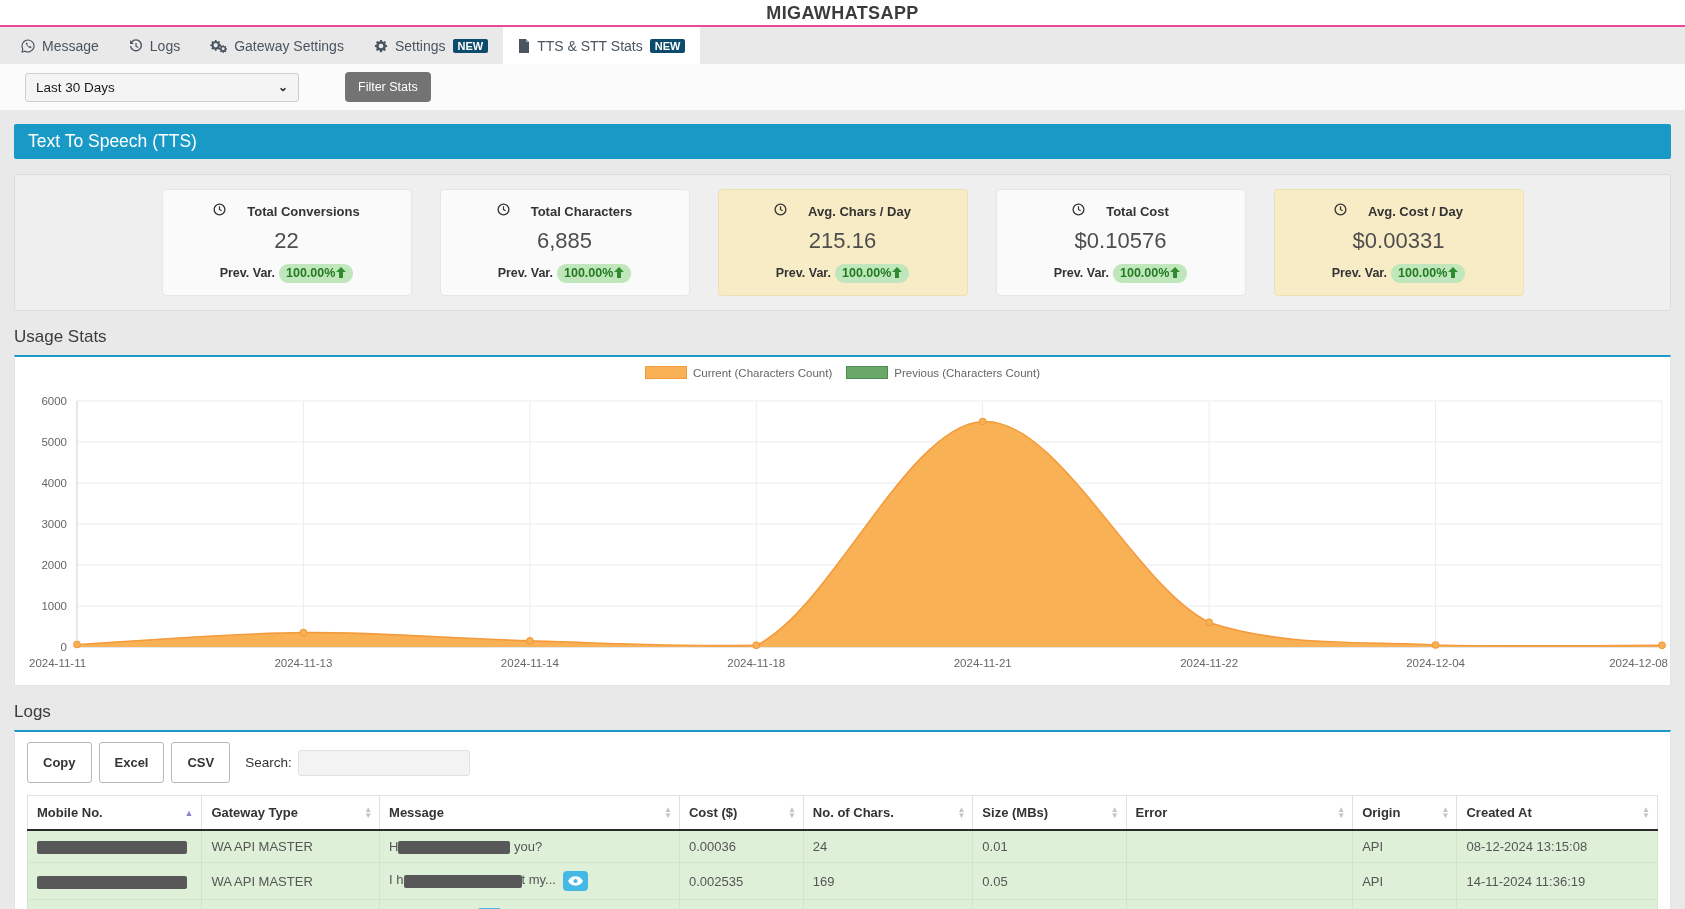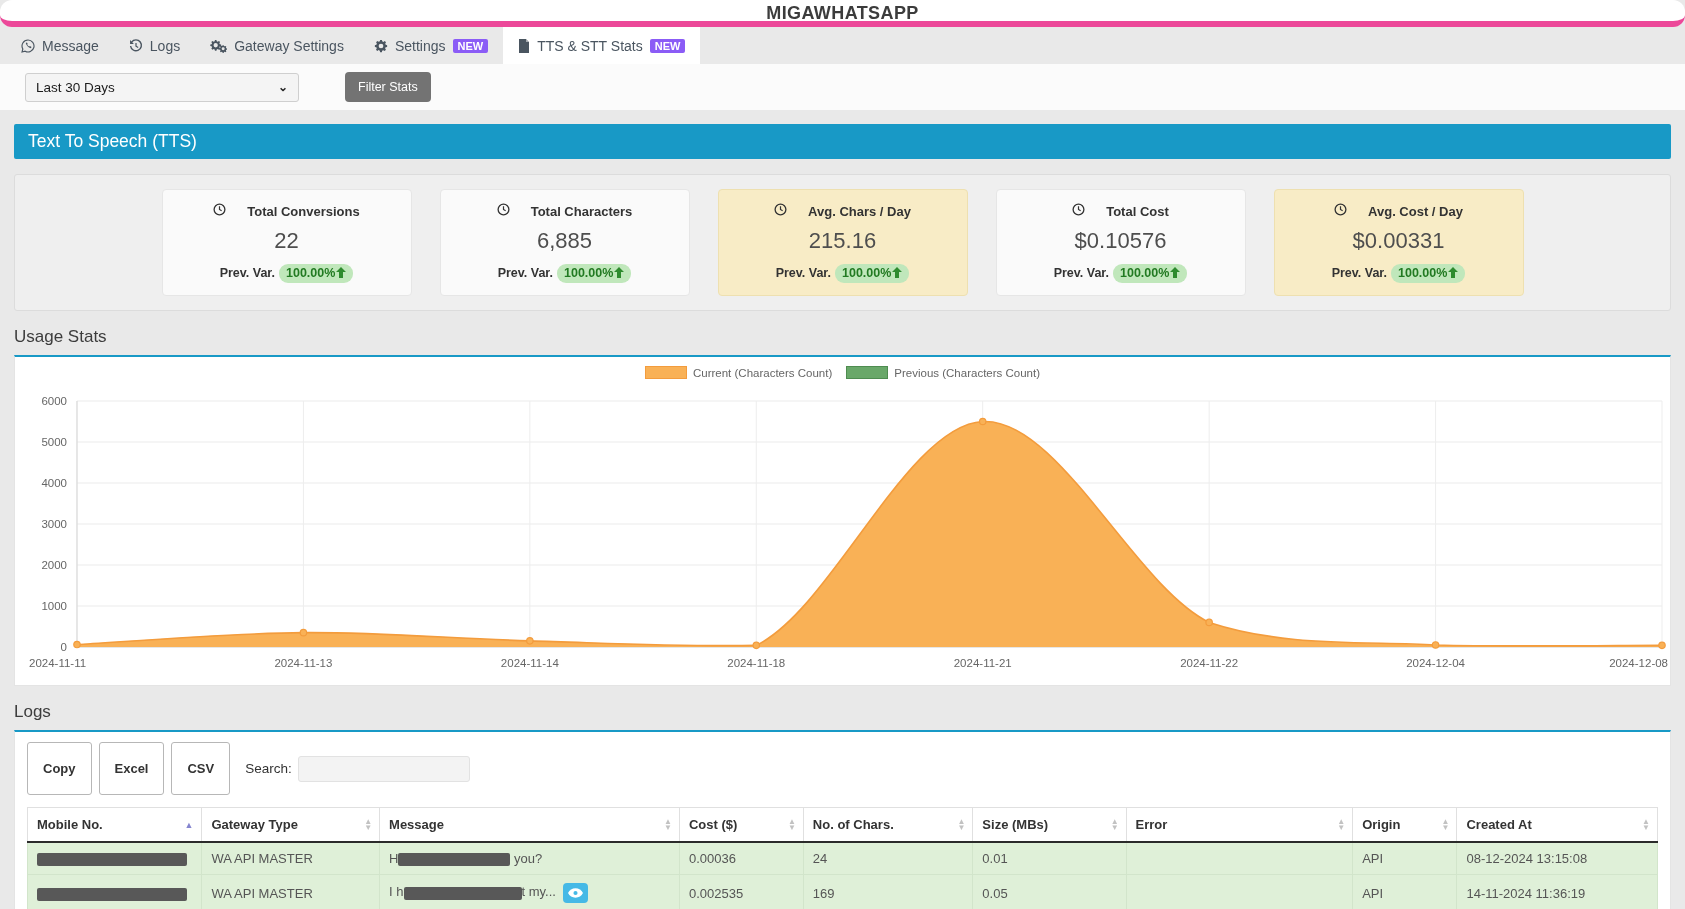--- a/index.html
+++ b/index.html
@@ -1,28 +1,28 @@
 <!DOCTYPE html>
 <html><head>
 <meta charset="utf-8">
 <style>
   * { box-sizing: border-box; margin: 0; padding: 0; }
   html,body { width:1685px; height:909px; overflow:hidden; }
   body { font-family:"Liberation Sans", sans-serif; background:#e9e9e9; color:#333; }
 
   
-  .titlebar { background:#fff; height:27px; border-bottom:6px solid #ec4899;border-radius:12px; }
+  .titlebar { background:#fff; height:27px; border-bottom:2px solid #ec4899; }
   .titlebar h1 { font-size:18px; font-weight:700; color:#3c3c3c; text-align:center; padding-top:3px; letter-spacing:.4px; }
 
   
   .tabbar { display:flex; align-items:stretch; background:#e9e9e9; height:37px; padding-left:6px; }
   .tab { display:flex; align-items:center; gap:7px; padding:0 15px; font-size:14px; color:#4a5560; cursor:pointer; white-space:nowrap; }
   .tab.active { background:#fff; }
   .tab .ticon { display:inline-flex; align-items:center; color:#4a5560; font-size:14px; line-height:1; }
-  .badge-new { background:#8b5cf6; color:#fff; font-size:11px; font-weight:bold; padding:1px 5px; border-radius:2px; }
+  .badge-new { background:#0c4a6e; color:#fff; font-size:11px; font-weight:bold; padding:1px 5px; border-radius:2px; }
 
   
   .filterbar { background:#fbfbfb; height:46px; display:flex; align-items:center; padding-left:6px; }
   .daterange-btn { background:#d7a436; color:#fff; font-size:13px; font-weight:bold; border:none; padding:7px 22px; border-radius:2px; cursor:pointer; }
   .preset-select { margin-left:19px; width:274px; height:29px; background:#f4f4f4; border:1px solid #cfcfcf; border-radius:3px; display:flex; align-items:center; justify-content:space-between; padding:0 10px; font-size:13.5px; color:#1b1b1b; cursor:pointer; }
   .preset-select .chev { font-weight:bold; color:#222; font-size:12px; }
   .filter-btn { margin-left:46px; background:#737373; color:#fff; border:none; border-radius:4px; font-size:12.5px; padding:8px 13px; cursor:pointer; }
 
   
   .section-band { margin:14px 14px 0; height:35px; background:#1899c6; border-radius:2px; color:#fff; font-size:17.5px; line-height:35px; padding-left:14px; }
@@ -41,21 +41,21 @@
 
   
   .chart-card { margin:0 14px; background:#fff; border:1px solid #e4e4e4; border-top:2px solid #1899c6; padding:9px 12px 4px; }
   .legend { display:flex; justify-content:center; align-items:center; gap:14px; margin-bottom:10px; }
   .legend-item { display:flex; align-items:center; gap:6px; font-size:11.5px; color:#666; }
   .legend-swatch { width:42px; height:13px; display:inline-block; }
 
   
   .logs-card { margin:0 14px; background:#fff; border:1px solid #e4e4e4; border-top:2px solid #1899c6; padding:10px 12px; }
   .logs-toolbar { display:flex; align-items:center; }
-  .tool-btn { background:#fff; border:1px solid #b7b7b7; border-radius:3px; font-size:13px; font-weight:bold; color:#333; padding:18px 15px; margin-right:7px; cursor:pointer; }
+  .tool-btn { background:#fff; border:1px solid #b7b7b7; border-radius:3px; font-size:13px; font-weight:bold; color:#333; padding:12px 15px; margin-right:7px; cursor:pointer; }
   .search-label { font-size:13.5px; color:#333; margin-left:8px; }
   .search-input { margin-left:6px; width:172px; height:26px; background:#f3f3f3; border:1px solid #e2e2e2; border-radius:3px; padding:0 8px; font-size:13px; }
 
   table.logs { width:100%; border-collapse:collapse; margin-top:12px; font-size:13px; table-layout:fixed; }
   table.logs th { position:relative; text-align:left; font-size:13px; font-weight:bold; color:#333; padding:9px 22px 9px 9px; border:1px solid #e0e0e0; border-bottom:2px solid #2b2b2b; background:#fff; cursor:pointer; white-space:nowrap; overflow:hidden; }
   .sort-neutral { position:absolute; right:7px; top:50%; transform:translateY(-50%); display:flex; flex-direction:column; line-height:6px; font-size:8px; color:#c2c2c2; }
   .sort-asc { position:absolute; right:8px; top:50%; transform:translateY(-50%); font-size:9px; color:#8585cf; }
   table.logs td { background:#dff0d8; border:1px solid #d2e5cb; color:#555; padding:8px 9px; white-space:nowrap; overflow:hidden; vertical-align:middle; }
 
   .redact { display:inline-block; height:13px; background:#585858; border-radius:2px; vertical-align:middle; }

